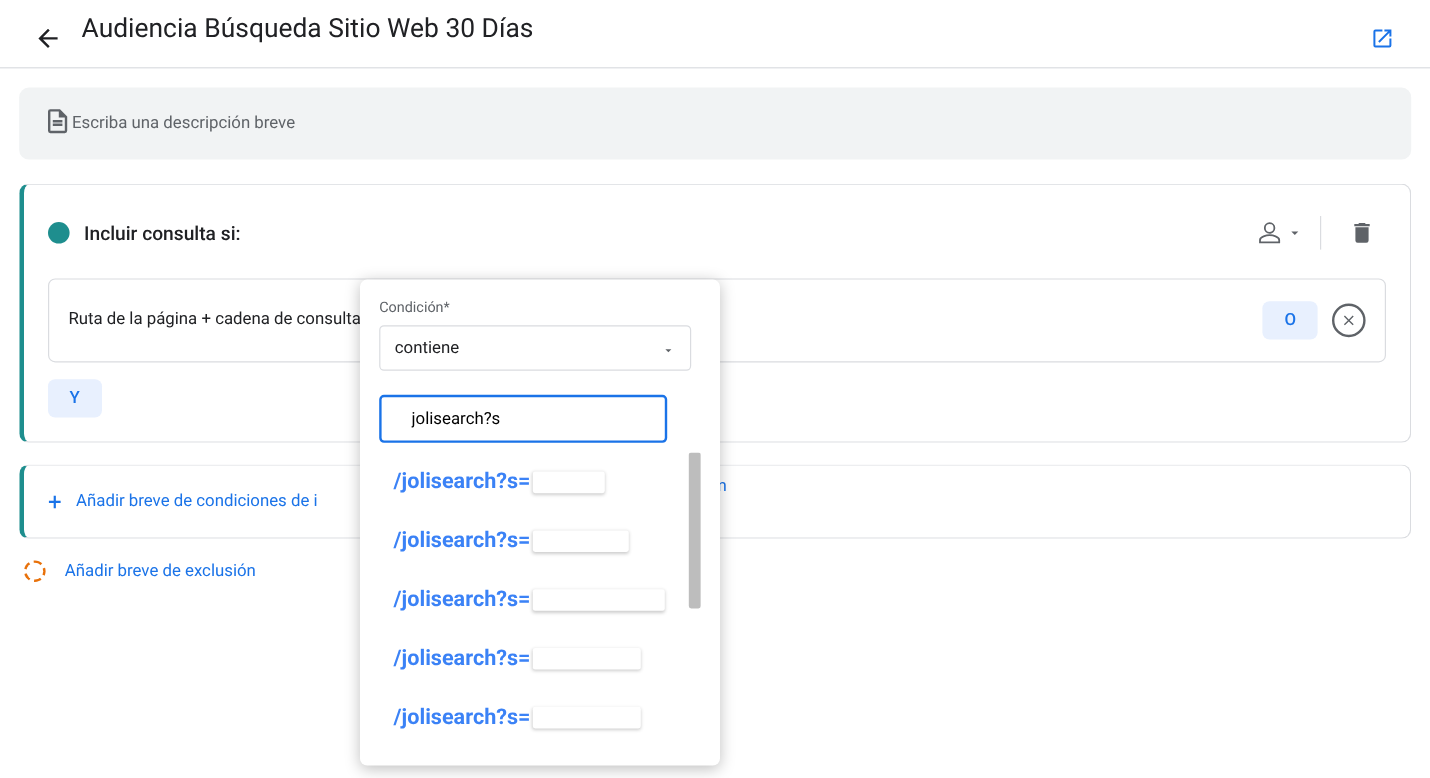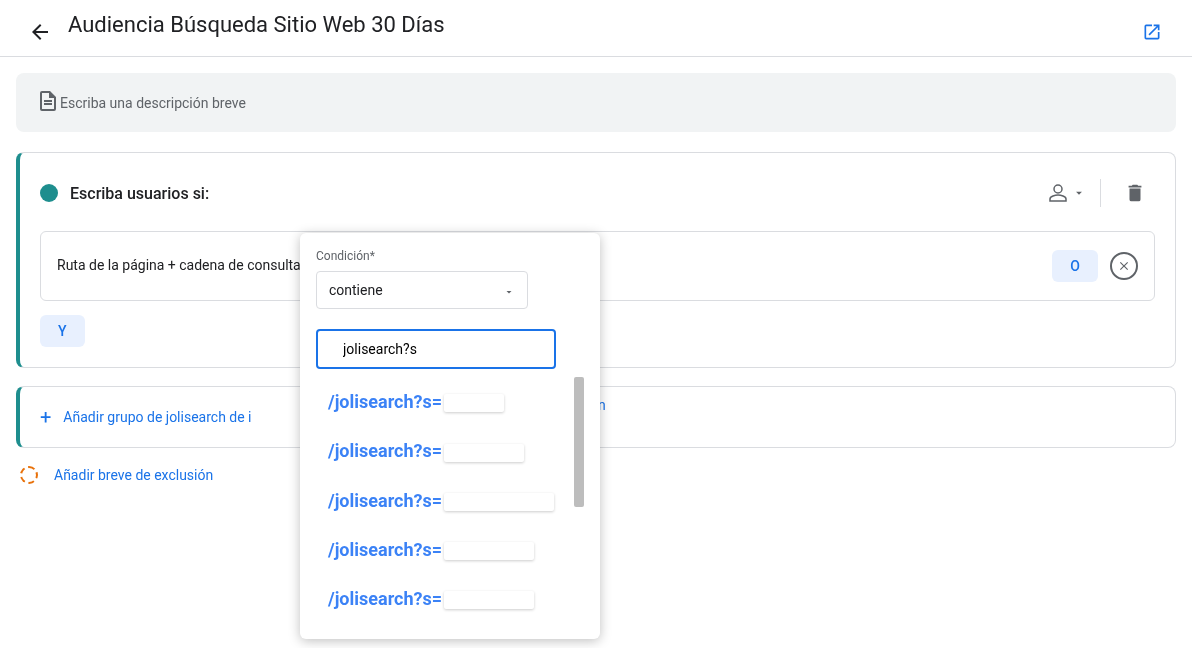--- a/index.html
+++ b/index.html
@@ -195,21 +195,21 @@
 }
 .select-box {
   border: 1px solid #dadce0;
   border-radius: 4px;
   padding: 10px 12px;
   display: flex;
   align-items: flex-end;
   justify-content: space-between;
   cursor: pointer;
   margin-bottom: 20px;
-  width: 212px;
+  width: 260px;
 }
 .text-input {
   border: 2px solid #1a73e8;
   border-radius: 4px;
   padding: 10px 25px;
   width: 240px;
   font-size: 14px;
   outline: none;
   font-family: inherit;
 }
@@ -286,21 +286,21 @@
       <svg width="24" height="24" viewBox="0 0 24 24">
           <path d="M14 2H6a2 2 0 0 0-2 2v16a2 2 0 0 0 2 2h12a2 2 0 0 0 2-2V8l-6-6zM6 20V4h7v5h5v11H6zm2-6h8v2H8v-2zm0-3h8v2H8v-2z" fill="#5f6368"></path>
         </svg>
     </span>
     <span class="desc-text">Escriba una descripción breve</span>
   </div>
 
   <div class="card">
     <div class="card-header">
       <div class="dot"></div>
-      <div class="card-title">Escriba usuarios si:</div>
+      <div class="card-title">Incluir consulta si:</div>
       <div class="card-actions">
         <div class="icon-btn">
           <svg width="24" height="24" viewBox="0 0 24 24">
               <path d="M12 12c2.21 0 4-1.79 4-4s-1.79-4-4-4-4 1.79-4 4 1.79 4 4 4zm0 2c-2.67 0-8 1.34-8 4v2h16v-2c0-2.66-5.33-4-8-4z" fill="none" stroke="#5f6368" stroke-width="1.5"></path>
             </svg>
           <svg width="14" height="14" viewBox="0 0 24 24" style="margin-left:2px">
               <path d="M7 10l5 5 5-5z" fill="#5f6368"></path>
             </svg>
         </div>
         <div class="divider-v"></div>
@@ -327,21 +327,21 @@
             <path d="M19 6.41L17.59 5 12 10.59 6.41 5 5 6.41 10.59 12 5 17.59 6.41 19 12 13.41 17.59 19 19 17.59 13.41 12z" fill="#5f6368"></path>
           </svg>
       </div>
     </div>
 
     <div class="and-chip">Y</div>
   </div>
 
   <div class="add-group-card">
     <span class="plus-icon">+</span>
-    <span>Añadir grupo de jolisearch de i</span>
+    <span>Añadir breve de condiciones de i</span>
   </div>
 
   <div class="add-exclusion">
     <div class="dashed-circle"></div>
     <span>Añadir breve de exclusión</span>
   </div>
 
 </div>
 
 <span class="add-group-text-trail">ón</span>

